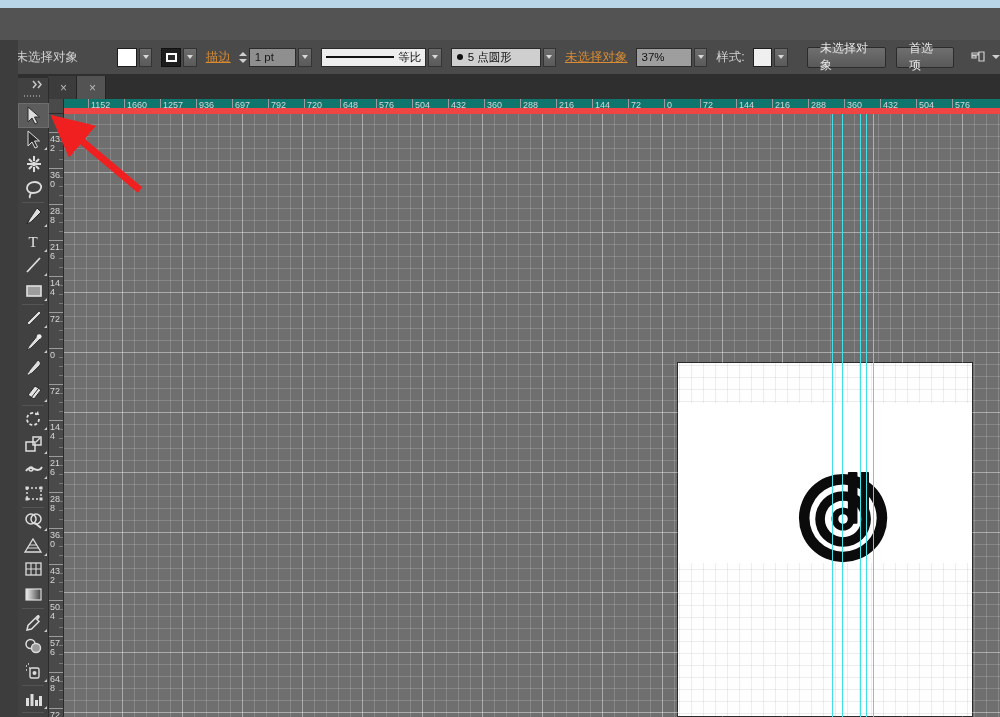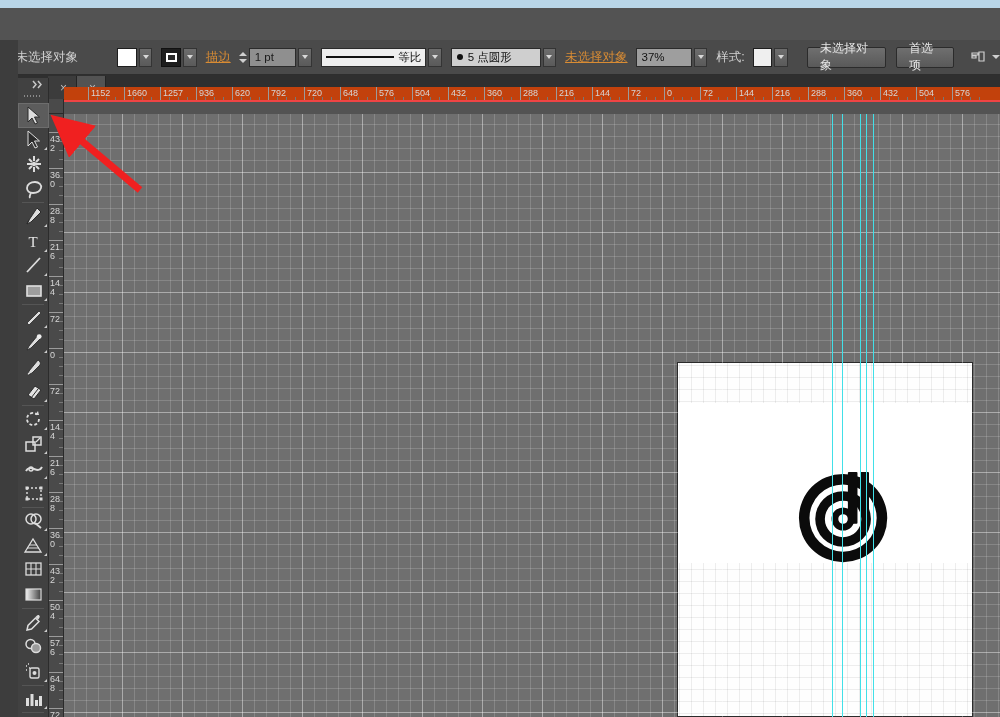--- a/index.html
+++ b/index.html
@@ -119,22 +119,22 @@
   }
   .tab.active { background: #535353; color: #f1f1f1; }
   .tab .x { font-size: 12px; color: #b9b9b9; }
 
   
   .ruler-corner {
     position:absolute; left:48px; top:99px; width:16px; height:15px;
     background:#4a4a4a; border-right:1px solid #2a2a2a; border-bottom:1px solid #2a2a2a;
   }
   .ruler-h {
-    position: absolute; left: 64px; top: 87px; width: 936px; height: 15px;
-    background: #c2410c; border-bottom: 2px solid #ef4444; overflow: hidden;
+    position: absolute; left: 64px; top: 99px; width: 936px; height: 15px;
+    background: #0f766e; border-bottom: 6px solid #ef4444; overflow: hidden;
   }
   .ruler-v {
     position: absolute; left: 48px; top: 114px; width: 16px; height: 603px;
     background: #4a4a4a; border-right: 1px solid #2a2a2a; overflow: hidden;
   }
   .rh-tick { position:absolute; top:0; width:1px; height:15px; background:#9b9b9b; }
   .rh-minor { position:absolute; top:10px; width:1px; height:5px; background:#777; }
   .rh-lbl { position:absolute; top:1px; font-size:9px; color:#d6d6d6; padding-left:3px; white-space:nowrap;
             font-family:"Liberation Sans",sans-serif; }
   .rv-tick { position:absolute; left:0; height:1px; width:16px; background:#9b9b9b; }
@@ -304,21 +304,21 @@
       <div class="rh-lbl" style="left: 96px;">1257</div>
       <div class="rh-minor" style="left: 105px;"></div>
       <div class="rh-minor" style="left: 114px;"></div>
       <div class="rh-minor" style="left: 123px;"></div>
       <div class="rh-tick" style="left: 132px;"></div>
       <div class="rh-lbl" style="left: 132px;">936</div>
       <div class="rh-minor" style="left: 141px;"></div>
       <div class="rh-minor" style="left: 150px;"></div>
       <div class="rh-minor" style="left: 159px;"></div>
       <div class="rh-tick" style="left: 168px;"></div>
-      <div class="rh-lbl" style="left: 168px;">620</div>
+      <div class="rh-lbl" style="left: 168px;">697</div>
       <div class="rh-minor" style="left: 177px;"></div>
       <div class="rh-minor" style="left: 186px;"></div>
       <div class="rh-minor" style="left: 195px;"></div>
       <div class="rh-tick" style="left: 204px;"></div>
       <div class="rh-lbl" style="left: 204px;">792</div>
       <div class="rh-minor" style="left: 213px;"></div>
       <div class="rh-minor" style="left: 222px;"></div>
       <div class="rh-minor" style="left: 231px;"></div>
       <div class="rh-tick" style="left: 240px;"></div>
       <div class="rh-lbl" style="left: 240px;">720</div>

